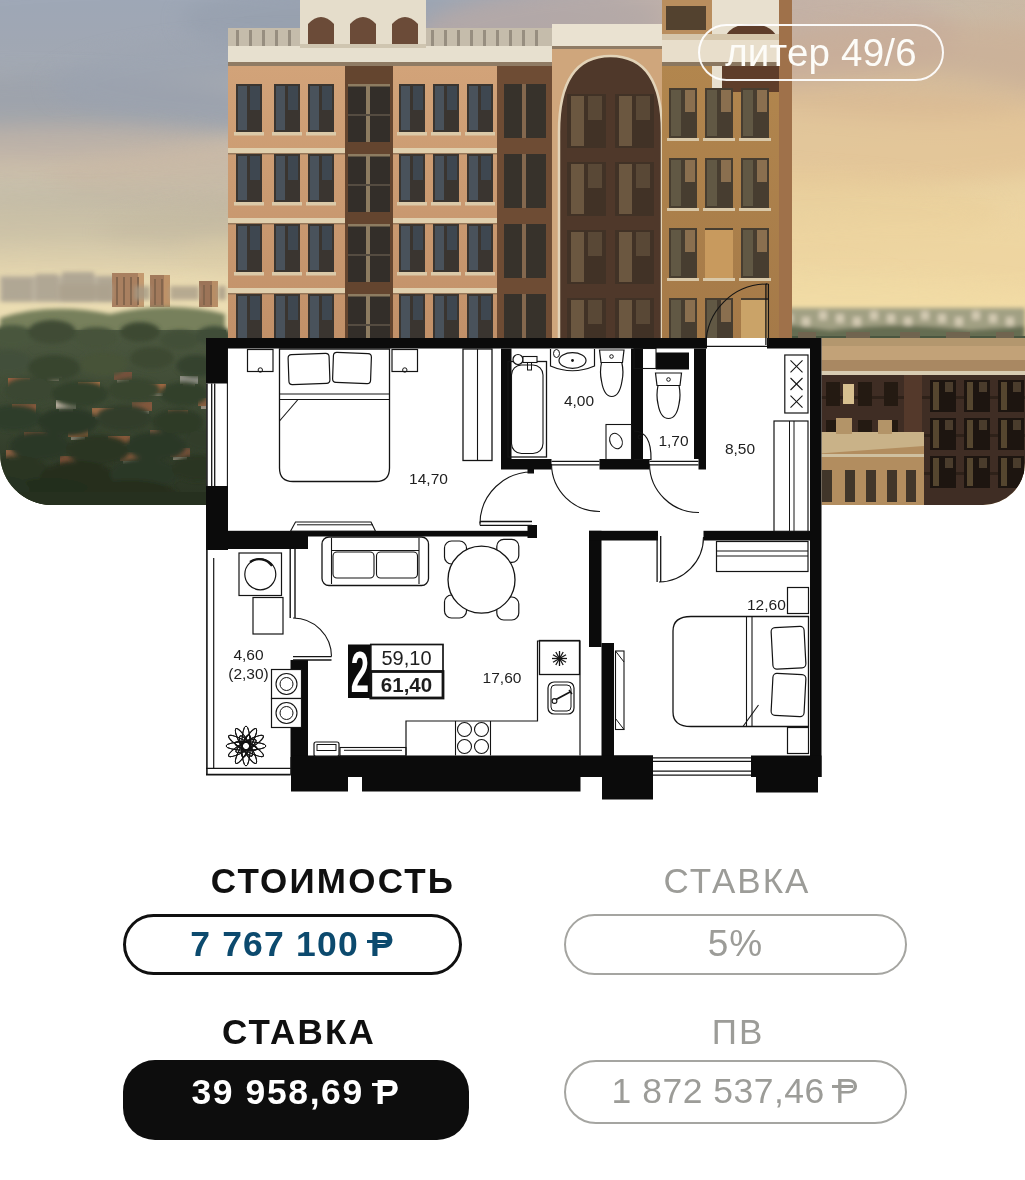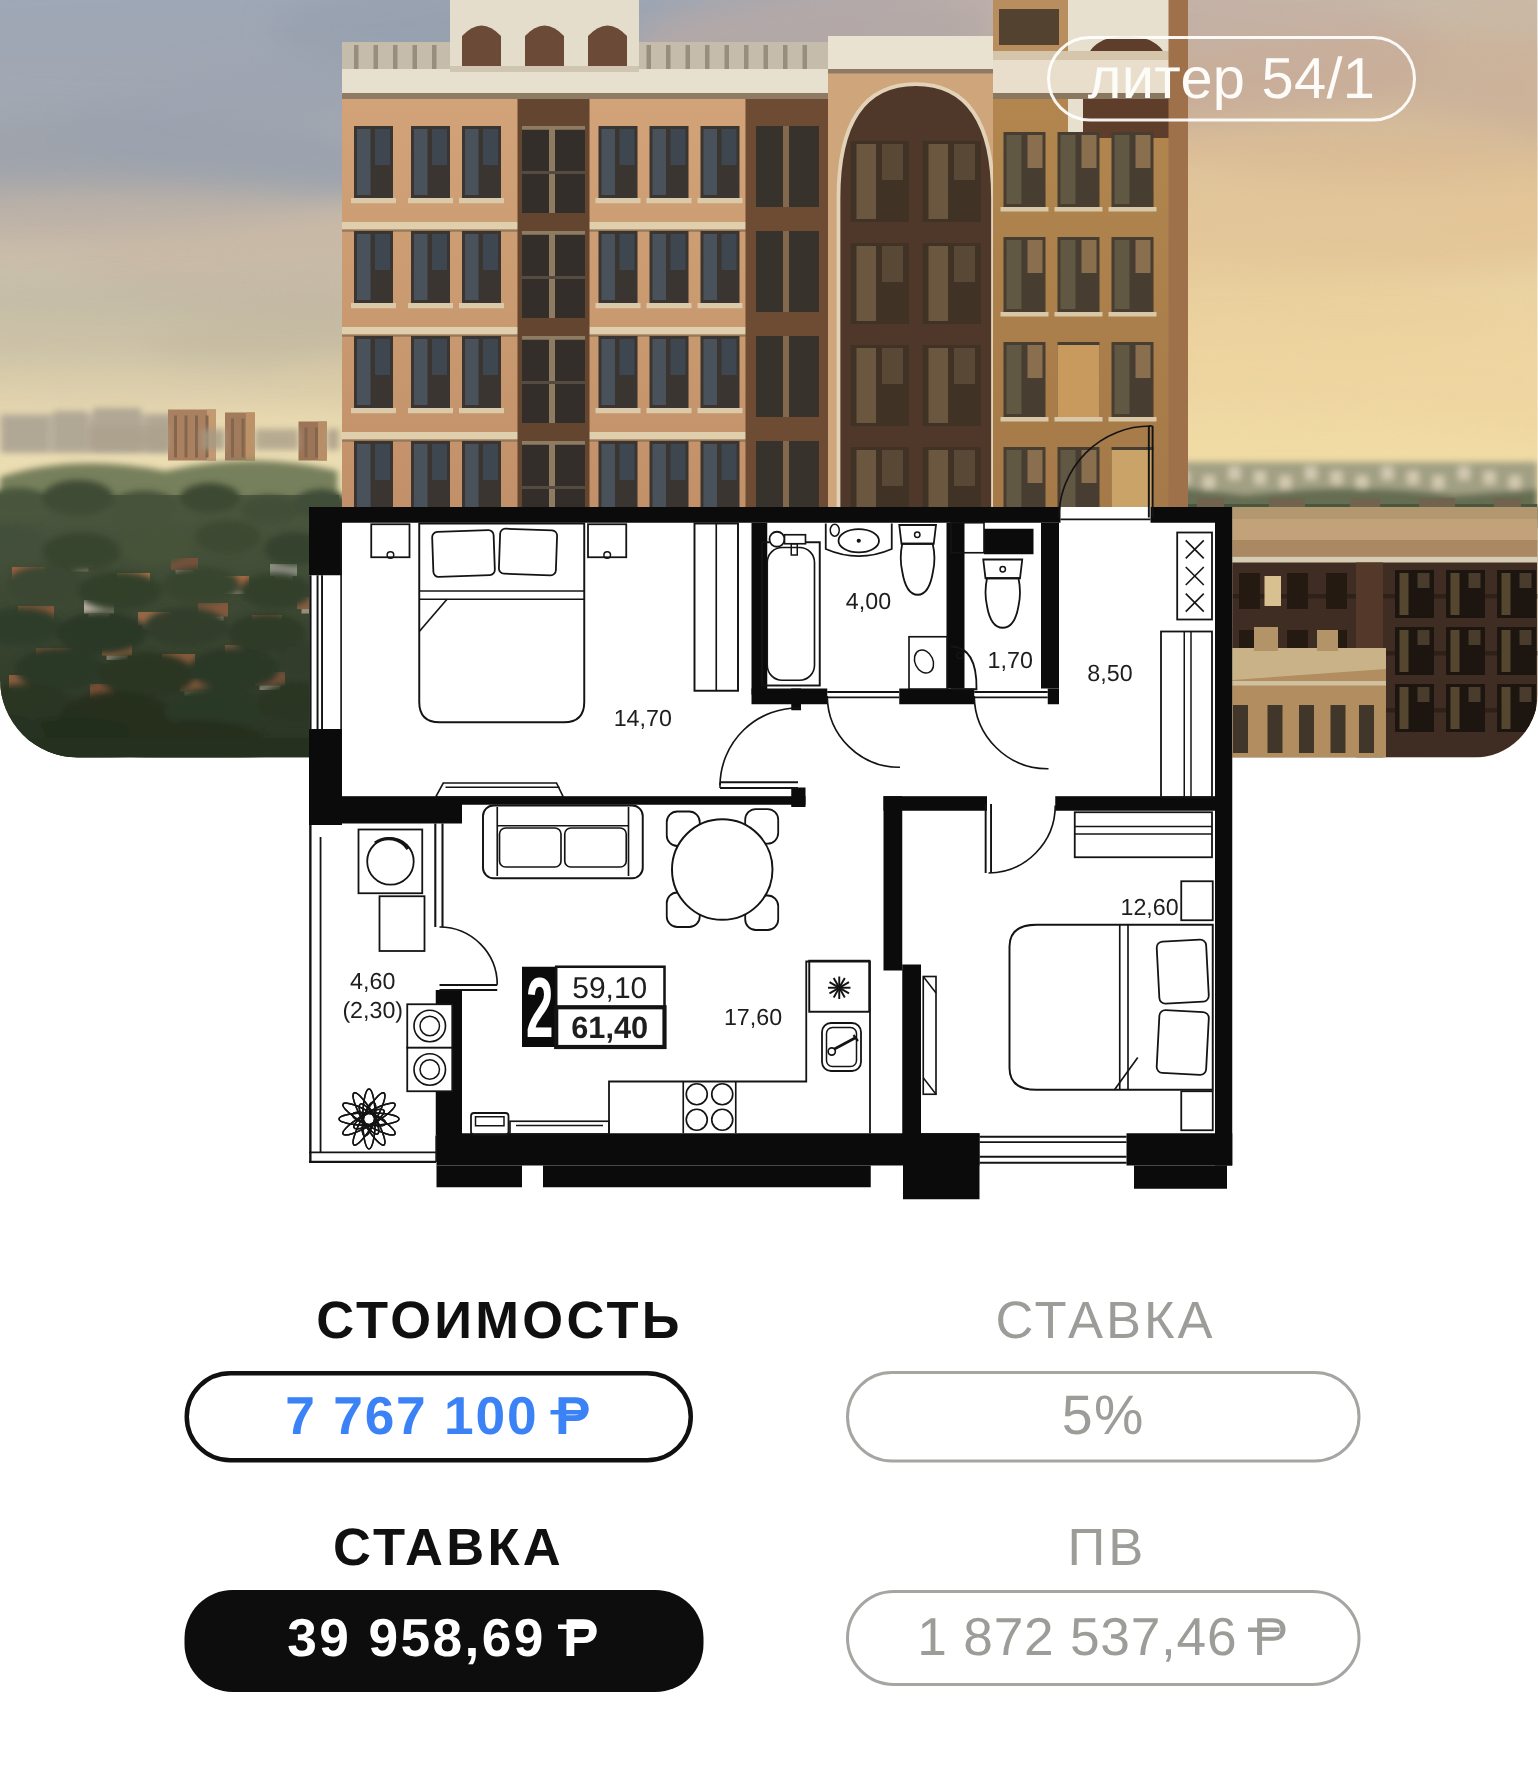--- a/index.html
+++ b/index.html
@@ -1,22 +1,22 @@
 <!DOCTYPE html>
 <html><head><meta charset="utf-8">
 <style>
 html,body{margin:0;padding:0;background:#ffffff;}
 body{width:1025px;height:1180px;position:relative;overflow:hidden;font-family:"Liberation Sans",sans-serif;}
 .photo{position:absolute;left:0;top:0;width:1025px;height:505px;border-radius:0 0 42px 52px;overflow:hidden;}
 .badge{position:absolute;left:698px;top:24px;width:246px;height:57px;border:2.5px solid rgba(255,255,255,.93);border-radius:30px;box-sizing:border-box;color:#fdfcf8;font-size:38.5px;letter-spacing:0.2px;display:flex;align-items:center;justify-content:center;}
 .lblL{position:absolute;color:#101010;font-weight:700;font-size:35px;letter-spacing:2.2px;text-align:center;white-space:nowrap;}
 .lblR{position:absolute;color:#9c9c98;font-weight:400;font-size:35px;letter-spacing:2px;text-align:center;white-space:nowrap;}
 .pill{position:absolute;box-sizing:border-box;text-align:center;white-space:nowrap;}
-.p1{left:123px;top:914px;width:339px;height:61px;border:3px solid #101010;border-radius:31px;color:#3b82f6;font-weight:700;font-size:35.5px;letter-spacing:1.2px;line-height:55px;}
-.p2{left:123px;top:1060px;width:346px;height:68px;background:#0d0d0d;border-radius:32px;color:#fff;font-weight:700;font-size:35.5px;letter-spacing:1.6px;line-height:64px;}
+.p1{left:123px;top:914px;width:339px;height:61px;border:3px solid #101010;border-radius:31px;color:#0c4a6e;font-weight:700;font-size:35.5px;letter-spacing:1.2px;line-height:55px;}
+.p2{left:123px;top:1060px;width:346px;height:80px;background:#0d0d0d;border-radius:32px;color:#fff;font-weight:700;font-size:35.5px;letter-spacing:1.6px;line-height:64px;}
 .p3{left:564px;top:914px;width:343px;height:61px;border:2.5px solid #a5a5a1;border-radius:31px;color:#9c9c98;font-weight:400;font-size:37px;letter-spacing:1px;line-height:55px;}
 .p4{left:564px;top:1060px;width:343px;height:64px;border:2.5px solid #a5a5a1;border-radius:32px;color:#9c9c98;font-weight:400;font-size:35.5px;letter-spacing:0.5px;line-height:58px;}
 .rub{position:relative;display:inline-block;}
 .rub i{position:absolute;display:block;left:-0.08em;right:0.18em;top:0.64em;height:0.085em;background:currentColor;}
 </style></head>
 <body>
 
 <div class="photo"><svg width="1025" height="505" viewBox="0 0 1025 505">
       <defs>
         <linearGradient id="sky" x1="0" y1="0" x2="0" y2="1">
@@ -620,21 +620,21 @@
       <rect x="739" y="418" width="32" height="3" fill="#d9c8a8"></rect>
       <rect x="741" y="438" width="28" height="50" fill="#473d30"></rect>
       <rect x="743" y="440" width="10" height="46" fill="#615844"></rect>
       <rect x="757" y="440" width="10" height="22" fill="#8a6f4f"></rect>
       <rect x="739" y="488" width="32" height="3" fill="#d9c8a8"></rect>
       <rect x="705" y="230" width="28" height="48" fill="#c89a5e"></rect>
       <rect x="741" y="300" width="28" height="48" fill="#caa368"></rect>
       <rect x="669" y="370" width="10" height="46" fill="#d2a368"></rect>
     </svg></div>
 
-<div class="badge">литер 54/1</div>
+<div class="badge">литер 49/6</div>
 
 <svg style="position:absolute;left:0;top:0" width="1025" height="1180" viewBox="0 0 1025 1180">
     <rect x="206" y="338" width="615.5" height="454" fill="#ffffff"></rect>
     <rect x="228" y="348.5" width="273" height="182.5" fill="#ffffff"></rect>
     <rect x="511.5" y="348.5" width="119.5" height="110.5" fill="#ffffff"></rect>
     <rect x="643" y="348.5" width="51" height="110.5" fill="#ffffff"></rect>
     <rect x="706" y="348.5" width="104" height="182.5" fill="#ffffff"></rect>
     <rect x="308" y="536.5" width="281" height="219.0" fill="#ffffff"></rect>
     <rect x="614" y="540.5" width="196" height="215.0" fill="#ffffff"></rect>
     <rect x="214" y="549" width="76.5" height="219" fill="#ffffff"></rect>

